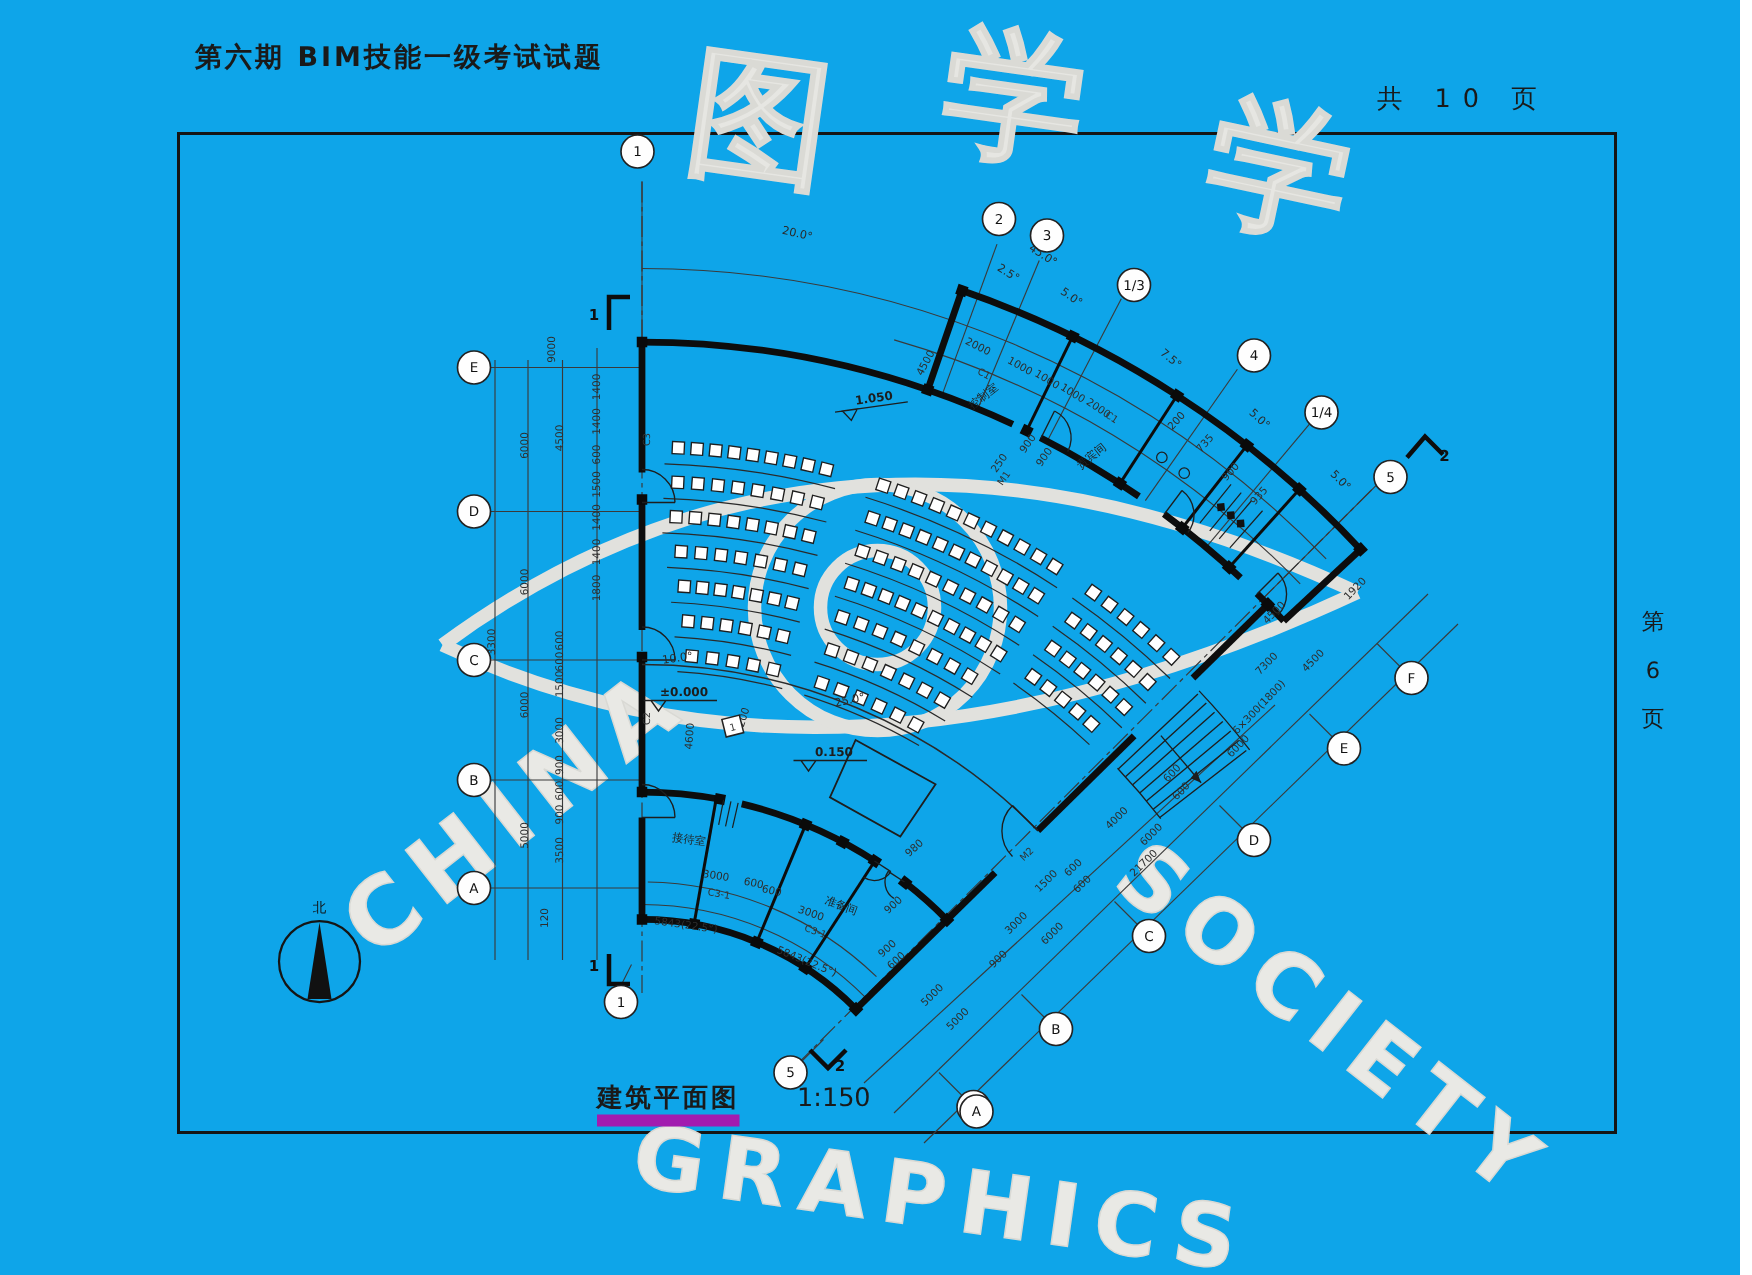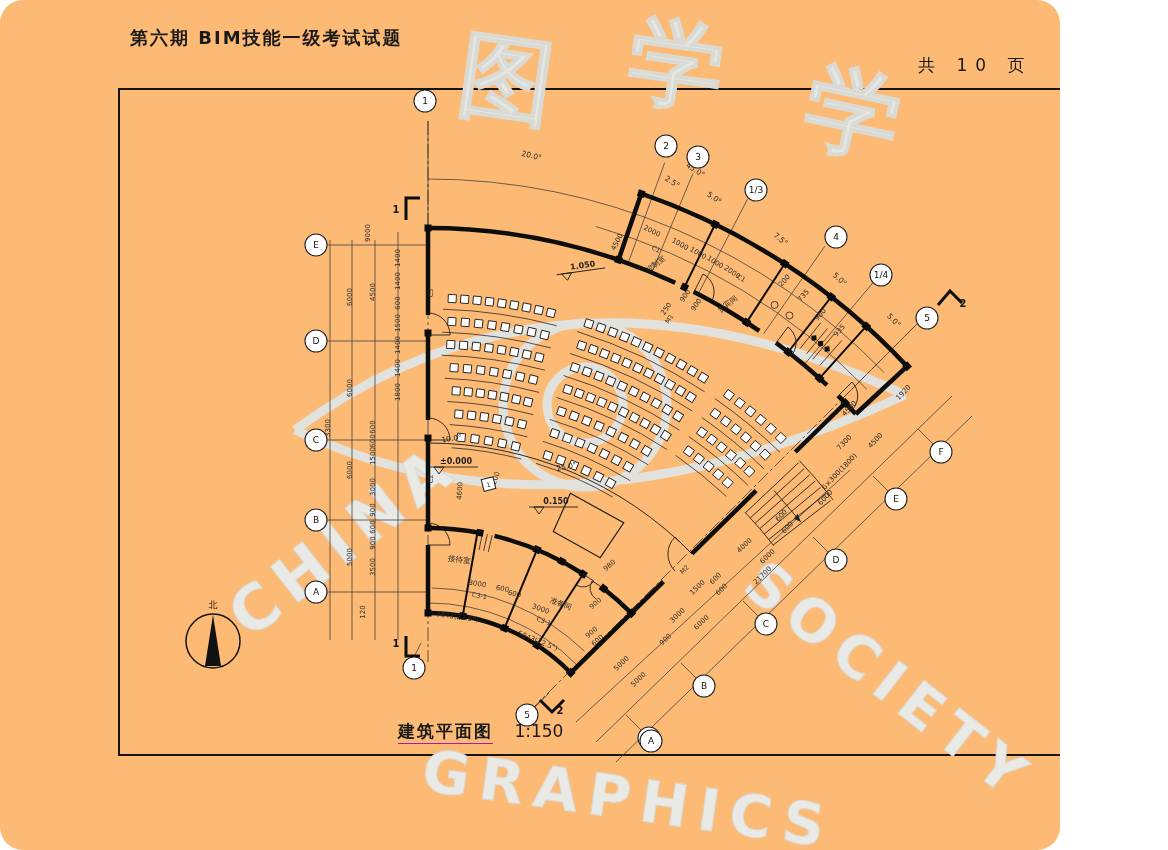--- a/index.html
+++ b/index.html
@@ -1,27 +1,27 @@
 <!DOCTYPE html>
 <html><head>
 <meta charset="utf-8">
 <style>
   html,body{margin:0;padding:0;background:#ffffff;}
-  .page{position:relative;width:1060px;height:850px;background:#fdba74;
-        font-family:"DejaVu Sans",sans-serif;color:#1a1a1a;overflow:hidden;border-radius:23px;}
+  .page{position:relative;width:1160px;height:850px;background:#0ea5e9;
+        font-family:"DejaVu Sans",sans-serif;color:#1a1a1a;overflow:hidden;}
   .frame{position:absolute;left:118px;top:88px;width:956px;height:664px;
          border:2.5px solid #151515;z-index:1;background:transparent;}
   .doc-title{position:absolute;left:130px;top:26px;font-size:18px;font-weight:bold;
              letter-spacing:2px;z-index:3;}
   .pages-label{position:absolute;left:918px;top:54px;font-size:17px;letter-spacing:8px;z-index:3;}
   .side-page{position:absolute;left:1090px;top:405px;display:flex;flex-direction:column;
              gap:14px;font-size:15px;z-index:3;text-align:center;width:24px;}
   .caption{position:absolute;left:398px;top:720px;font-size:17px;z-index:3;}
-  .caption .cap-main{font-weight:bold;border-bottom:1px solid #a21caf;padding-bottom:2px;letter-spacing:2px;font-family:Liberation Serif, serif;}
-  .caption .cap-scale{margin-left:16px;}
+  .caption .cap-main{font-weight:bold;border-bottom:8px solid #a21caf;padding-bottom:2px;letter-spacing:2px;font-family:Liberation Serif, serif;}
+  .caption .cap-scale{margin-left:33px;}
   svg{position:absolute;left:0;top:0;z-index:2;}
   
   .dim{font-size:7px;fill:#2e2e2e;text-anchor:middle;}
   .ang{font-size:7.5px;fill:#2a2a2a;text-anchor:middle;}
   .elev{font-size:8px;font-weight:bold;fill:#1d1d1d;text-anchor:middle;}
   .room{font-size:7.5px;fill:#222;text-anchor:middle;}
   .tag{font-size:6.5px;fill:#333;text-anchor:middle;}
   .bub{font-size:9px;fill:#111;text-anchor:middle;}
   .sec{font-size:10px;font-weight:bold;fill:#111;text-anchor:middle;}
   .wm-en{font-weight:bold;letter-spacing:10px;fill:#e9e9e5;stroke:#d9d9d4;stroke-width:1px;}

